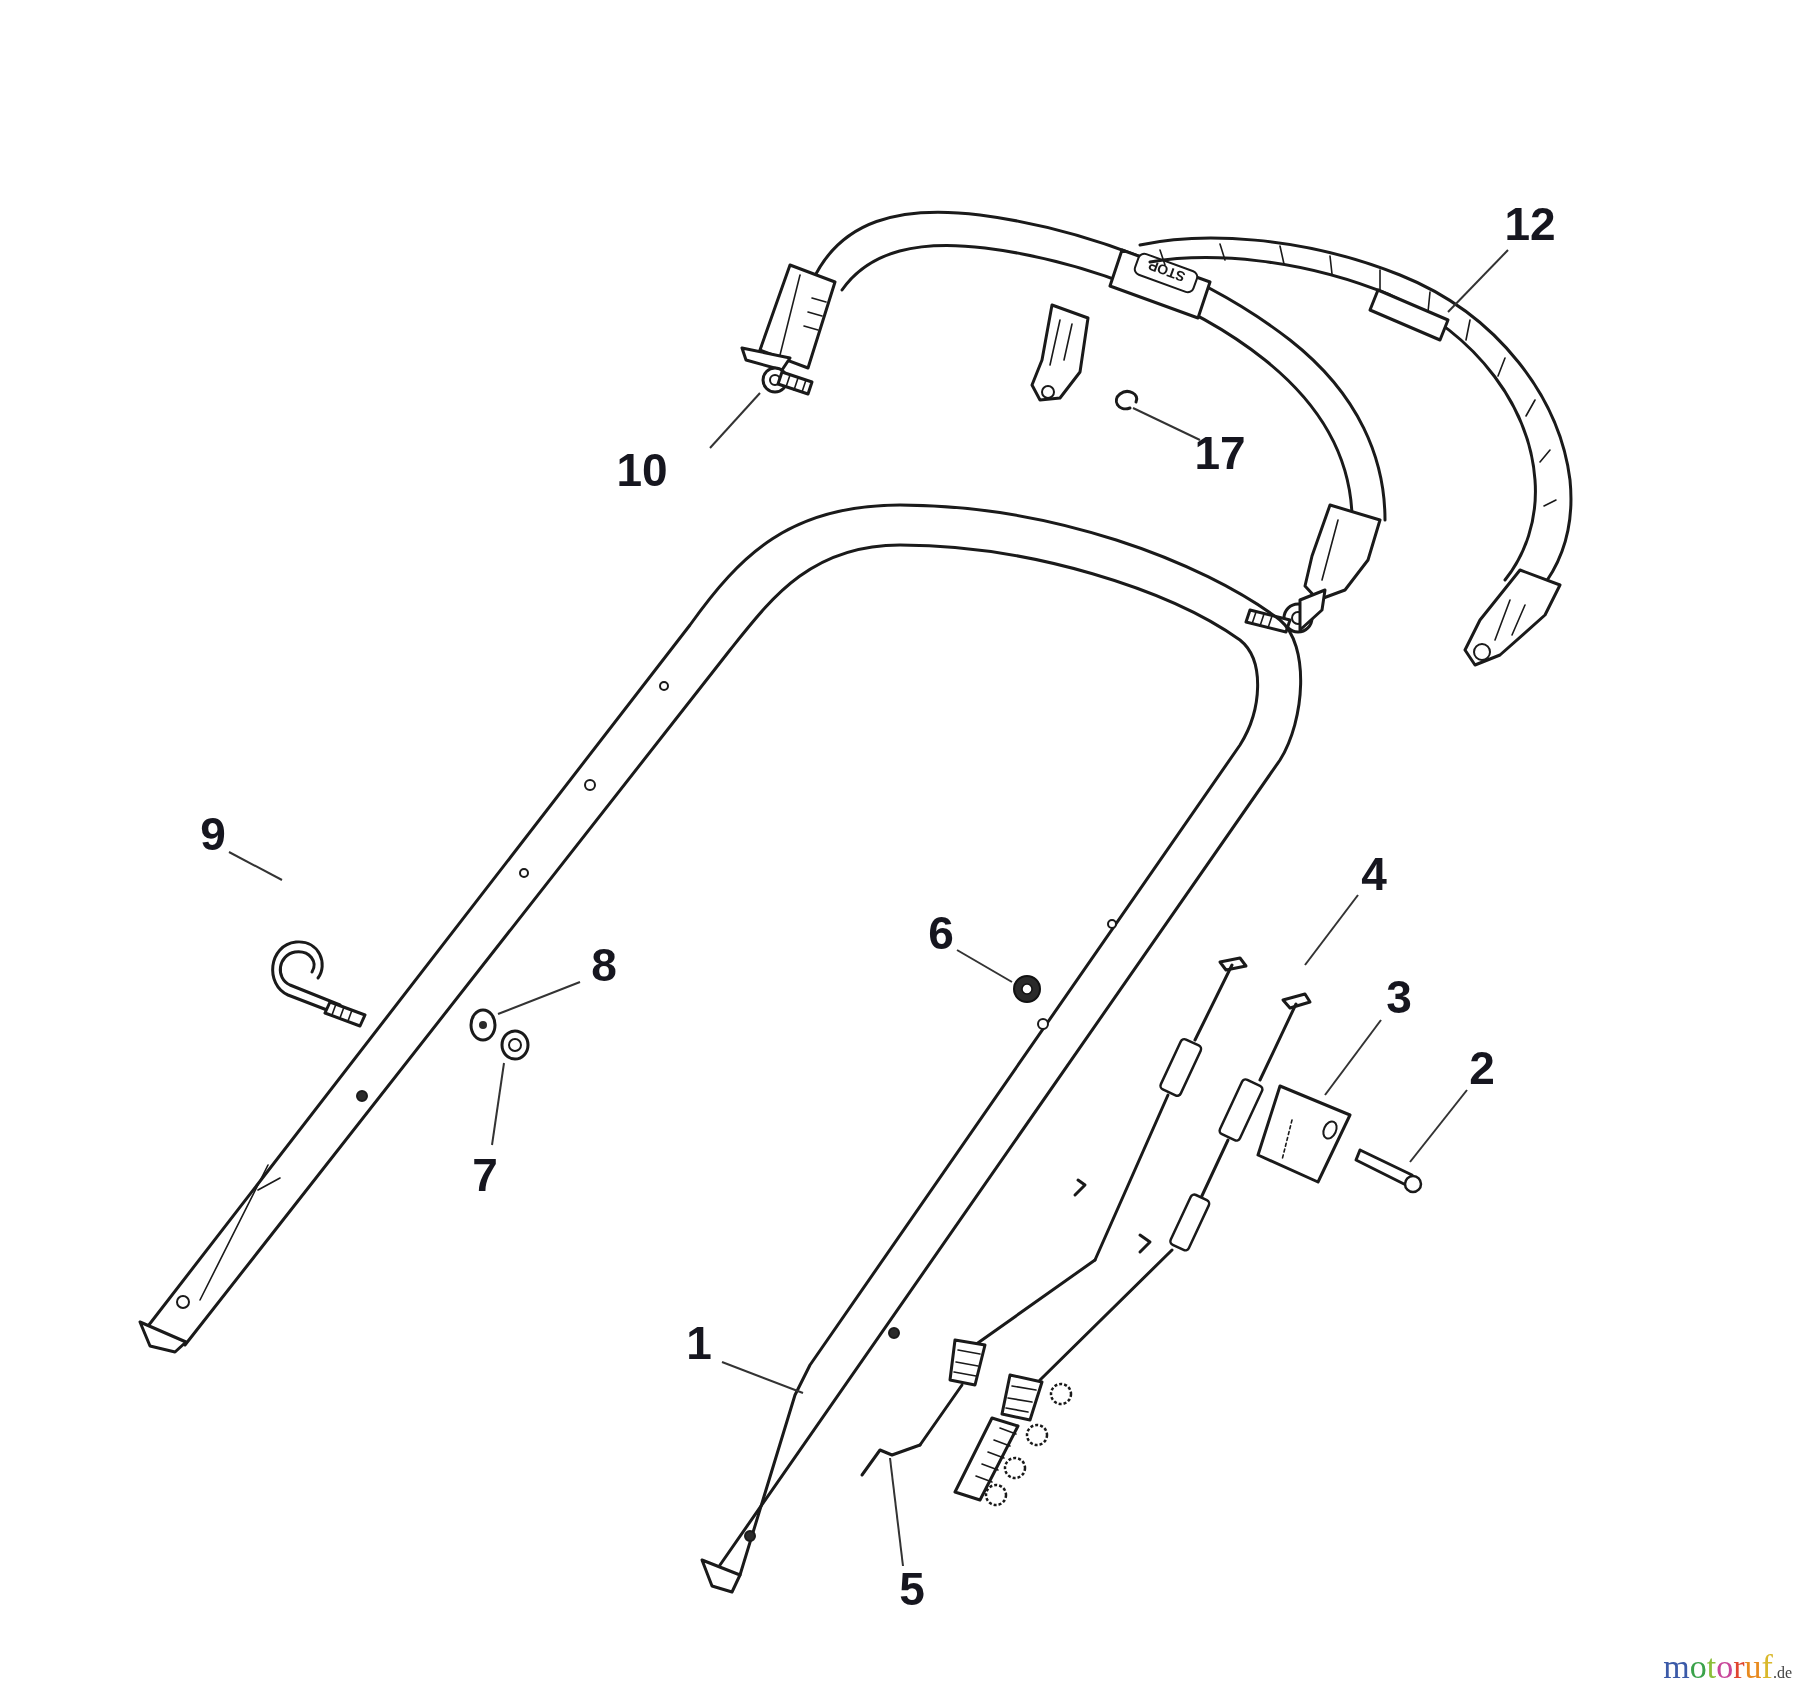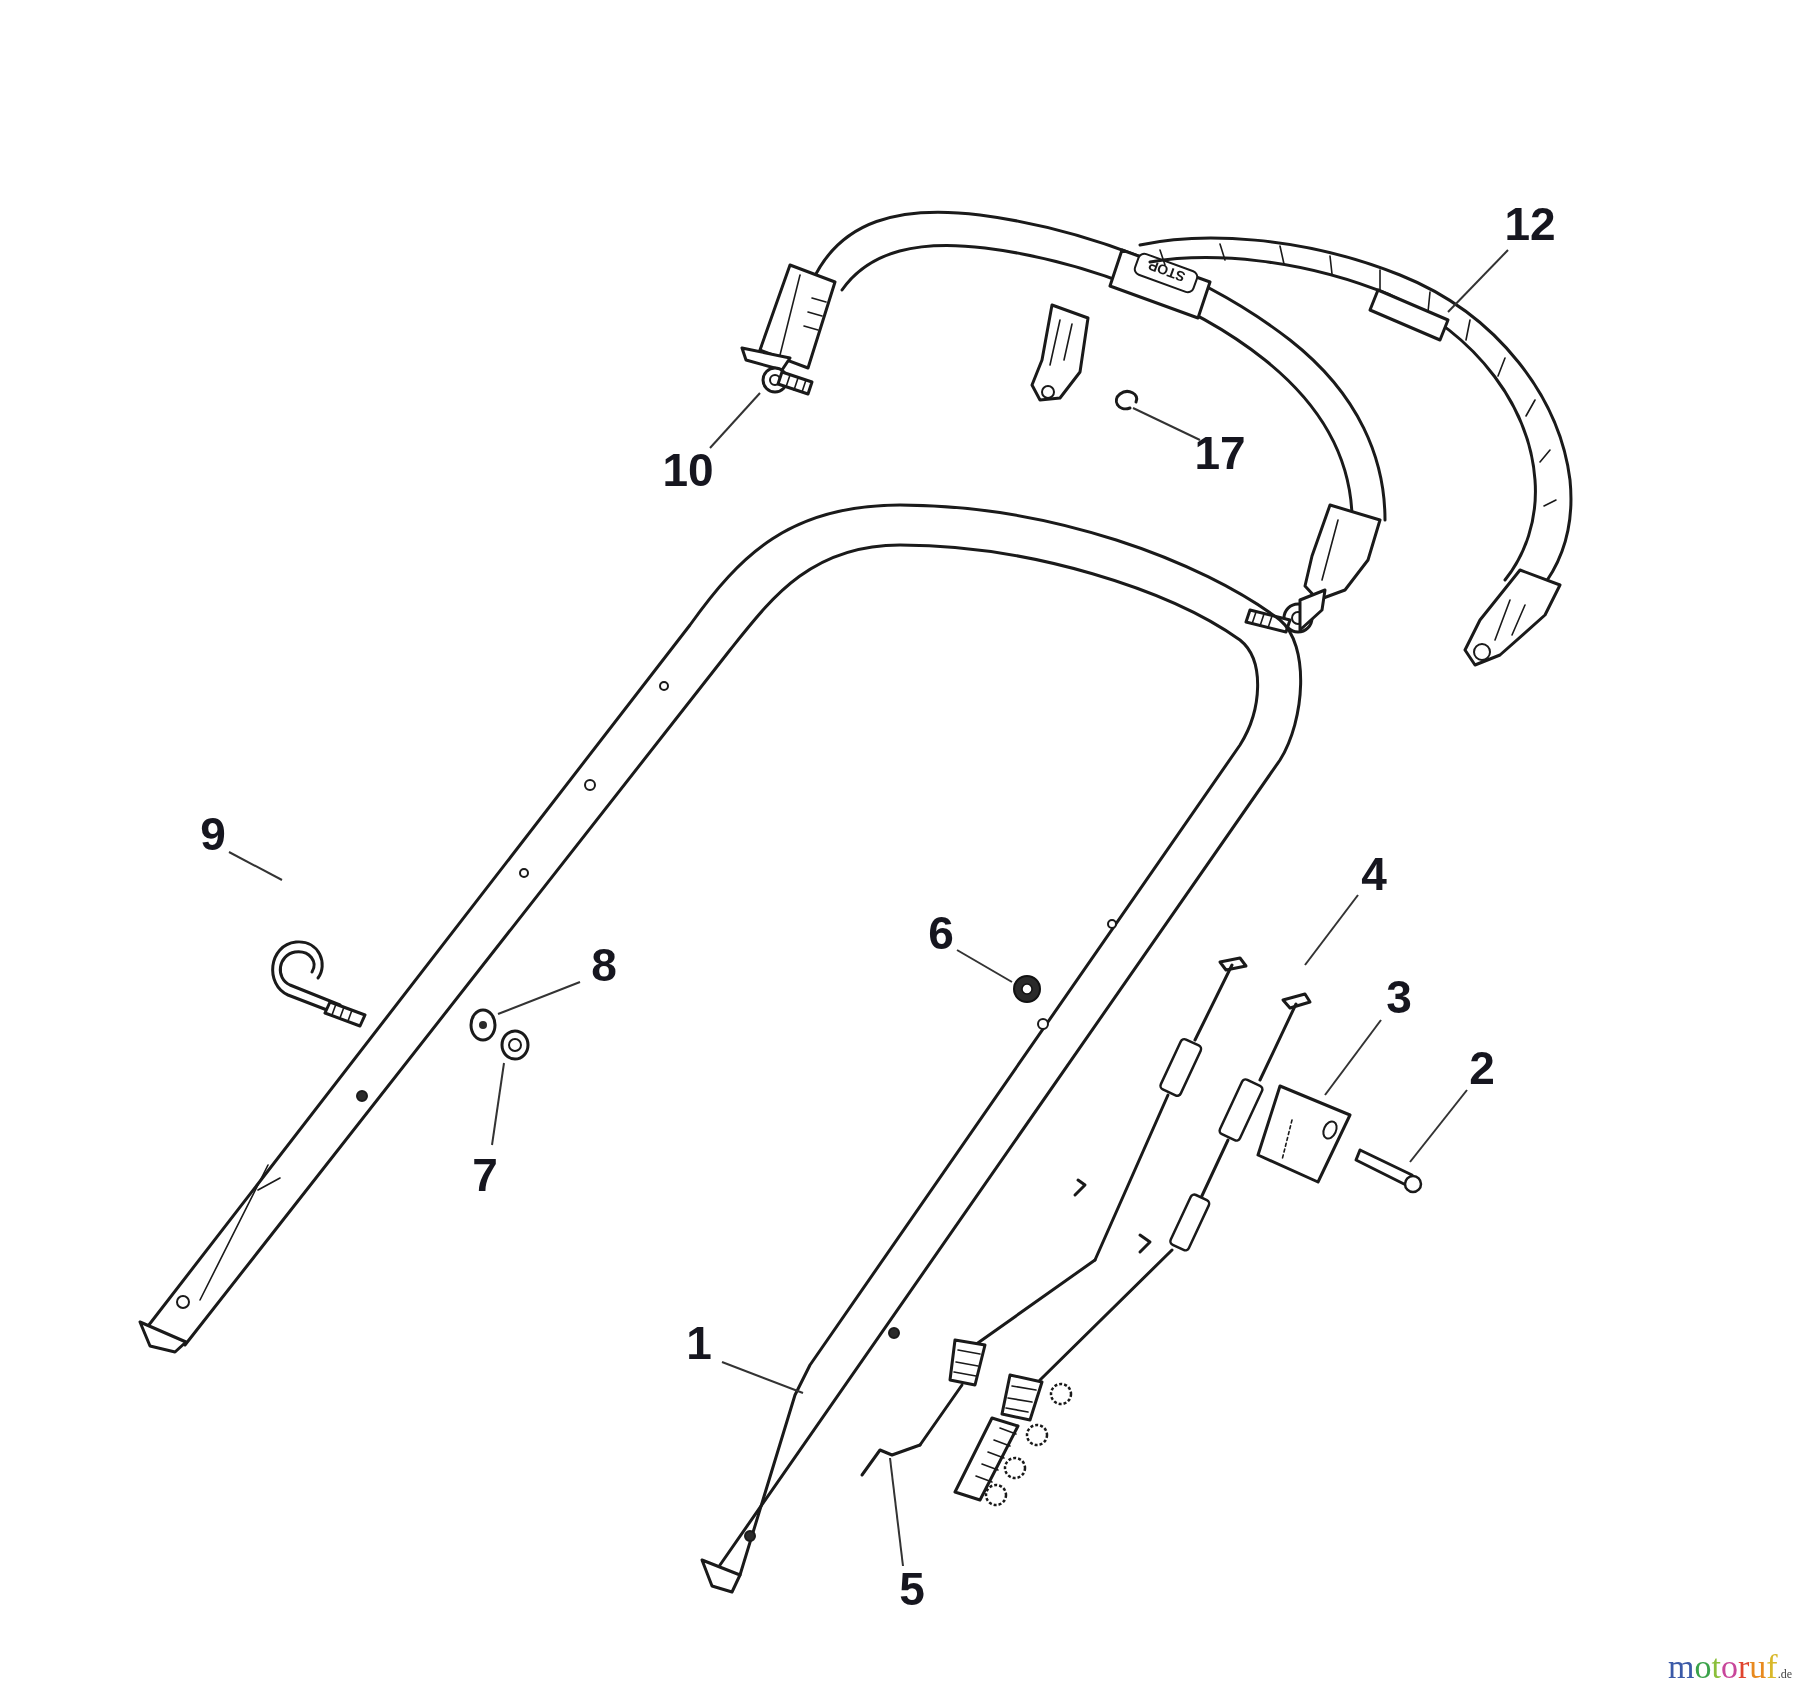--- a/index.html
+++ b/index.html
@@ -1,21 +1,21 @@
 <!DOCTYPE html>
 <html><head>
   <meta charset="utf-8">
   <style>
     html, body { margin: 0; padding: 0; background: #ffffff; }
     body { width: 1800px; height: 1706px; position: relative; overflow: hidden; font-family: "Liberation Sans", sans-serif; }
     #diagram { position: absolute; left: 0; top: 0; width: 1800px; height: 1706px; }
     .callout-label { position: absolute; font-family: "Liberation Sans", sans-serif; font-weight: bold; font-size: 46px; color: #16161f; line-height: 1; transform: translate(-50%, -50%); white-space: nowrap; }
     .watermark { position: absolute; right: 8px; bottom: 22px; font-family: "Liberation Serif", serif; font-size: 34px; line-height: 1; }
     .watermark .wm-char { display: inline-block; }
-    .watermark .wm-tld { font-size: 12px; color: #444; }
+    .watermark .wm-tld { font-size: 16px; color: #444; }
     svg .part { fill: #ffffff; stroke: #1a1a1a; stroke-width: 3; stroke-linejoin: round; stroke-linecap: round; }
     svg .line { fill: none; stroke: #1a1a1a; stroke-width: 3; stroke-linecap: round; stroke-linejoin: round; }
     svg .thin { fill: none; stroke: #1a1a1a; stroke-width: 1.6; stroke-linecap: round; }
     svg .leader { fill: none; stroke: #333; stroke-width: 2; }
     svg .dark { fill: #2a2a2a; stroke: #111; stroke-width: 2; }
   </style>
 </head>
 <body>
 
 <svg id="diagram" viewBox="0 0 1800 1706" xmlns="http://www.w3.org/2000/svg">
@@ -177,19 +177,19 @@
 
 <div class="callout-label" style="left:699px;top:1343px;">1</div>
 <div class="callout-label" style="left:1482px;top:1068px;">2</div>
 <div class="callout-label" style="left:1399px;top:997px;">3</div>
 <div class="callout-label" style="left:1374px;top:874px;">4</div>
 <div class="callout-label" style="left:912px;top:1589px;">5</div>
 <div class="callout-label" style="left:941px;top:933px;">6</div>
 <div class="callout-label" style="left:485px;top:1175px;">7</div>
 <div class="callout-label" style="left:604px;top:965px;">8</div>
 <div class="callout-label" style="left:213px;top:834px;">9</div>
-<div class="callout-label" style="left:688px;top:470px;">10</div>
+<div class="callout-label" style="left:642px;top:470px;">10</div>
 <div class="callout-label" style="left:1220px;top:453px;">17</div>
 <div class="callout-label" style="left:1530px;top:224px;">12</div>
 
 <div class="watermark">
   <span class="wm-char" style="color:#3b5aa8">m</span><span class="wm-char" style="color:#3aa24a">o</span><span class="wm-char" style="color:#8bbf3a">t</span><span class="wm-char" style="color:#c8469a">o</span><span class="wm-char" style="color:#e0452f">r</span><span class="wm-char" style="color:#e88a1f">u</span><span class="wm-char" style="color:#d9b82a">f</span><span class="wm-tld">.de</span>
 </div>
 
 </body></html>

